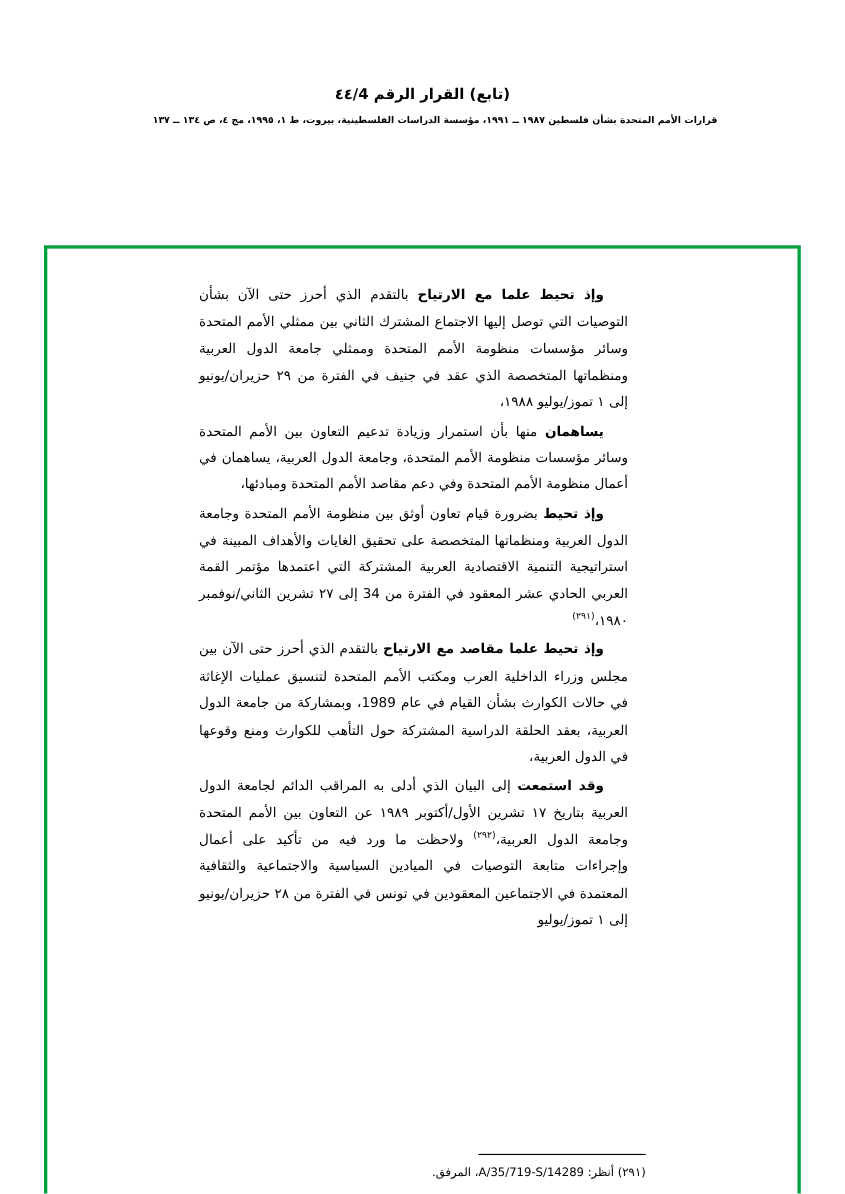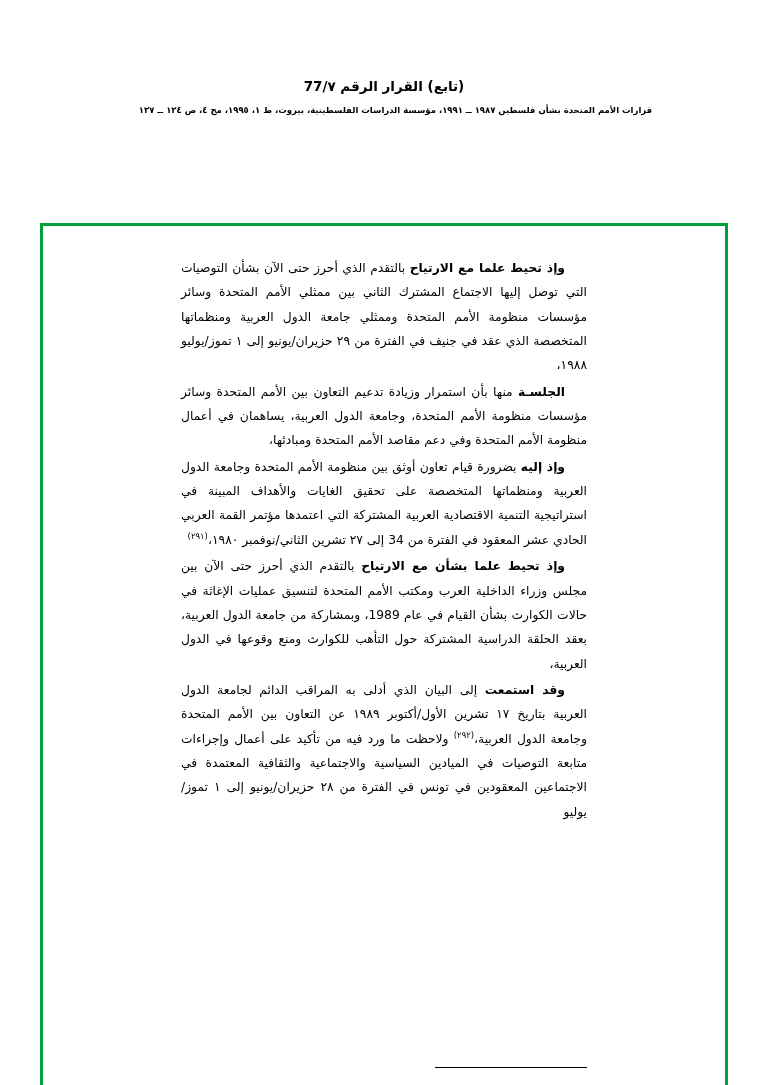--- a/index.html
+++ b/index.html
@@ -45,21 +45,21 @@
     left: 40px;
     width: 688px;
     height: 895px;
     border: 3px solid #00a03c;
     box-sizing: border-box;
     background: #ffffff;
   }
   .content {
     position: absolute;
     top: 30px;
-    right: 138px;
+    right: 154px;
     left: 138px;
     direction: rtl;
     text-align: justify;
     text-align-last: right;
   }
   .para {
     font-size: 12.3px;
     line-height: 1.98;
     margin: 0 0 2px 0;
     direction: rtl;
@@ -101,50 +101,55 @@
     unicode-bidi: embed;
     display: inline-block;
   }
 </style>
 </head>
 <body>
 
 <div class="page">
 
   <div class="header-block">
-    <div class="doc-title">(تابع) القرار الرقم 77/٧</div>
+    <div class="doc-title">(تابع) القرار الرقم ٤٤/4</div>
     <div class="doc-subtitle">قرارات الأمم المتحدة بشأن فلسطين ١٩٨٧ ــ ١٩٩١، مؤسسة الدراسات الفلسطينية، بيروت، ط ١، ١٩٩٥، مج ٤، ص ١٣٤ ــ ١٣٧</div>
   </div>
 
   <div class="frame">
 
     <div class="content">
 
       <p class="para indent">
         <span class="lead">وإذ تحيط علما مع الارتياح</span><span> بالتقدم الذي أحرز حتى الآن بشأن التوصيات التي توصل إليها الاجتماع المشترك الثاني بين ممثلي الأمم المتحدة وسائر مؤسسات منظومة الأمم المتحدة وممثلي جامعة الدول العربية ومنظماتها المتخصصة الذي عقد في جنيف في الفترة من ٢٩ حزيران/يونيو إلى ١ تموز/يوليو ١٩٨٨،</span>
       </p>
 
       <p class="para indent">
-        <span class="lead">الجلسـة</span><span> منها بأن استمرار وزيادة تدعيم التعاون بين الأمم المتحدة وسائر مؤسسات منظومة الأمم المتحدة، وجامعة الدول العربية، يساهمان في أعمال منظومة الأمم المتحدة وفي دعم مقاصد الأمم المتحدة ومبادئها،</span>
+        <span class="lead">يساهمان</span><span> منها بأن استمرار وزيادة تدعيم التعاون بين الأمم المتحدة وسائر مؤسسات منظومة الأمم المتحدة، وجامعة الدول العربية، يساهمان في أعمال منظومة الأمم المتحدة وفي دعم مقاصد الأمم المتحدة ومبادئها،</span>
       </p>
 
       <p class="para indent">
-        <span class="lead">وإذ إليه</span><span> بضرورة قيام تعاون أوثق بين منظومة الأمم المتحدة وجامعة الدول العربية ومنظماتها المتخصصة على تحقيق الغايات والأهداف المبينة في استراتيجية التنمية الاقتصادية العربية المشتركة التي اعتمدها مؤتمر القمة العربي الحادي عشر المعقود في الفترة من 34 إلى ٢٧ تشرين الثاني/نوفمبر ١٩٨٠،</span><span class="sup">(٢٩١)</span>
+        <span class="lead">وإذ تحيط</span><span> بضرورة قيام تعاون أوثق بين منظومة الأمم المتحدة وجامعة الدول العربية ومنظماتها المتخصصة على تحقيق الغايات والأهداف المبينة في استراتيجية التنمية الاقتصادية العربية المشتركة التي اعتمدها مؤتمر القمة العربي الحادي عشر المعقود في الفترة من 34 إلى ٢٧ تشرين الثاني/نوفمبر ١٩٨٠،</span><span class="sup">(٢٩١)</span>
       </p>
 
 
       <p class="para indent">
-        <span class="lead">وإذ تحيط علما بشأن مع الارتياح</span><span> بالتقدم الذي أحرز حتى الآن بين مجلس وزراء الداخلية العرب ومكتب الأمم المتحدة لتنسيق عمليات الإغاثة في حالات الكوارث بشأن القيام في عام 1989، وبمشاركة من جامعة الدول العربية، بعقد الحلقة الدراسية المشتركة حول التأهب للكوارث ومنع وقوعها في الدول العربية،</span>
+        <span class="lead">وإذ تحيط علما مقاصد مع الارتياح</span><span> بالتقدم الذي أحرز حتى الآن بين مجلس وزراء الداخلية العرب ومكتب الأمم المتحدة لتنسيق عمليات الإغاثة في حالات الكوارث بشأن القيام في عام 1989، وبمشاركة من جامعة الدول العربية، بعقد الحلقة الدراسية المشتركة حول التأهب للكوارث ومنع وقوعها في الدول العربية،</span>
       </p>
 
       <p class="para indent">
         <span class="lead">وقد استمعت</span><span> إلى البيان الذي أدلى به المراقب الدائم لجامعة الدول العربية بتاريخ ١٧ تشرين الأول/أكتوبر ١٩٨٩ عن التعاون بين الأمم المتحدة وجامعة الدول العربية،</span><span class="sup">(٢٩٢)</span><span> ولاحظت ما ورد فيه من تأكيد على أعمال وإجراءات متابعة التوصيات في الميادين السياسية والاجتماعية والثقافية المعتمدة في الاجتماعين المعقودين في تونس في الفترة من ٢٨ حزيران/يونيو إلى ١ تموز/يوليو</span>
       </p>
 
     </div>
 
     <div class="footnotes">
       <div class="fn-rule"></div>
+      <p class="fn">
+        <span>(٢٩١)</span>
+        <span>أنظر:</span>
+        <span class="ltr">A/35/719-S/14289</span><span>، المرفق.</span>
+      </p>
     </div>
 
   </div>
 
 </div>
 
 </body></html>

